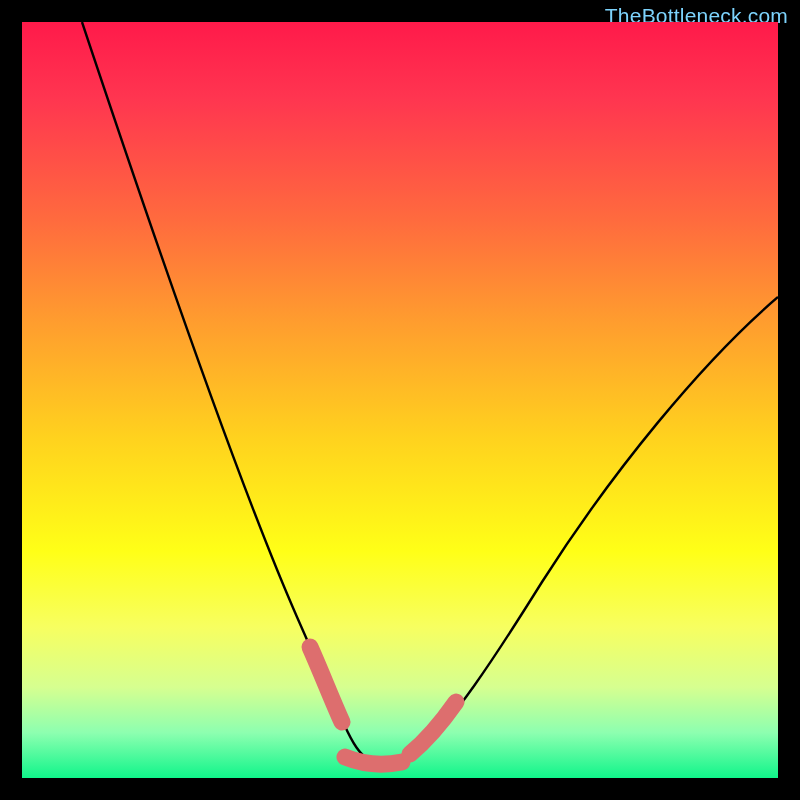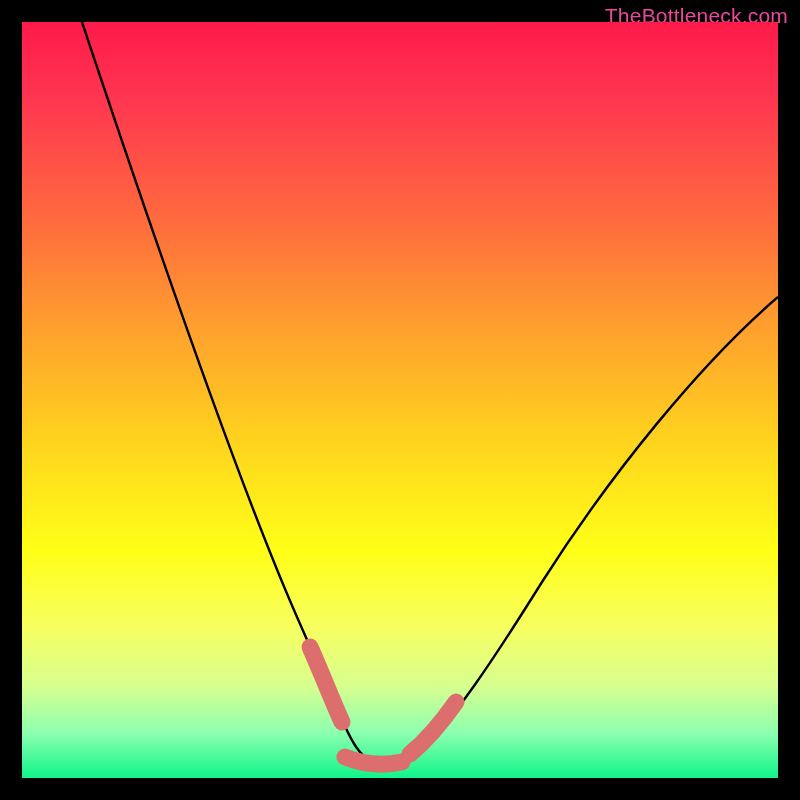--- a/index.html
+++ b/index.html
@@ -28,21 +28,21 @@
       #f7ff60  80%,
       #d6ff90  88%,
       #8dffb0  94%,
       #10f58a 100%
     );
   }
   .watermark {
     position: absolute;
     top: 4px;
     right: 12px;
-    color: #ec4899;
+    color: #7dd3fc;
     font-size: 21px;
     letter-spacing: 0.2px;
     font-weight: 500;
     user-select: none;
   }
   svg.curve {
     position: absolute;
     left: 0;
     top: 0;
     width: 756px;

